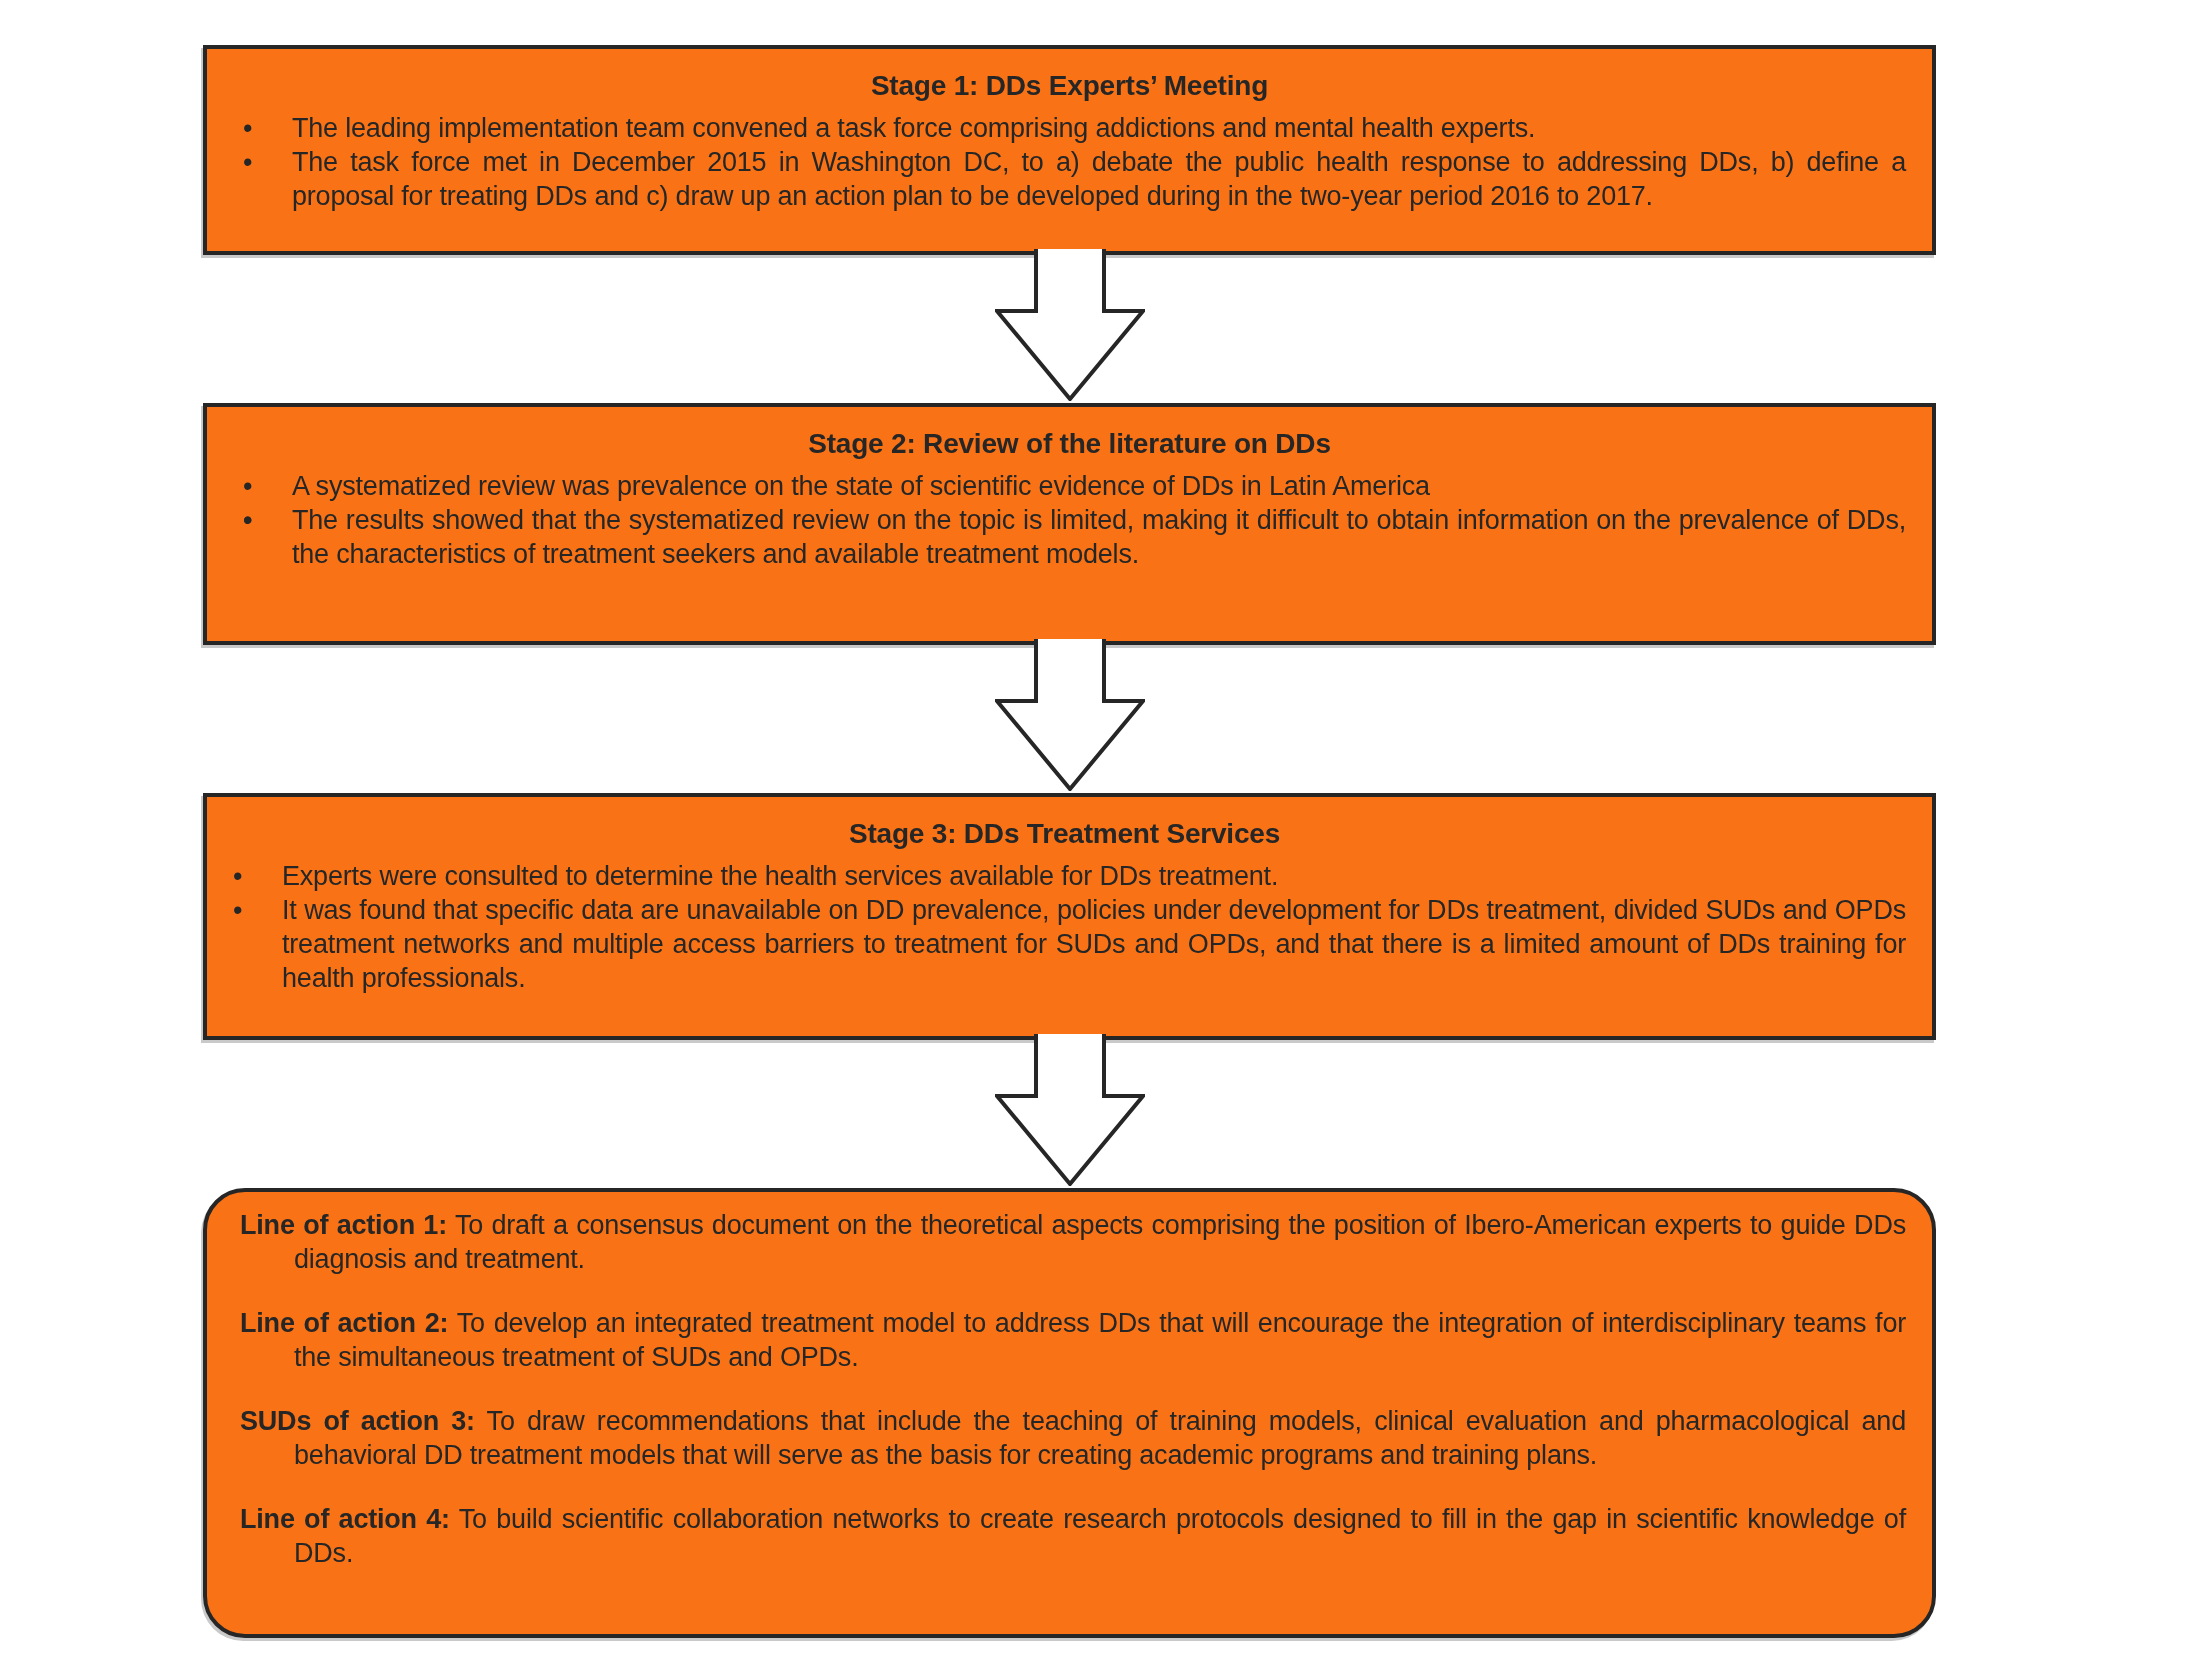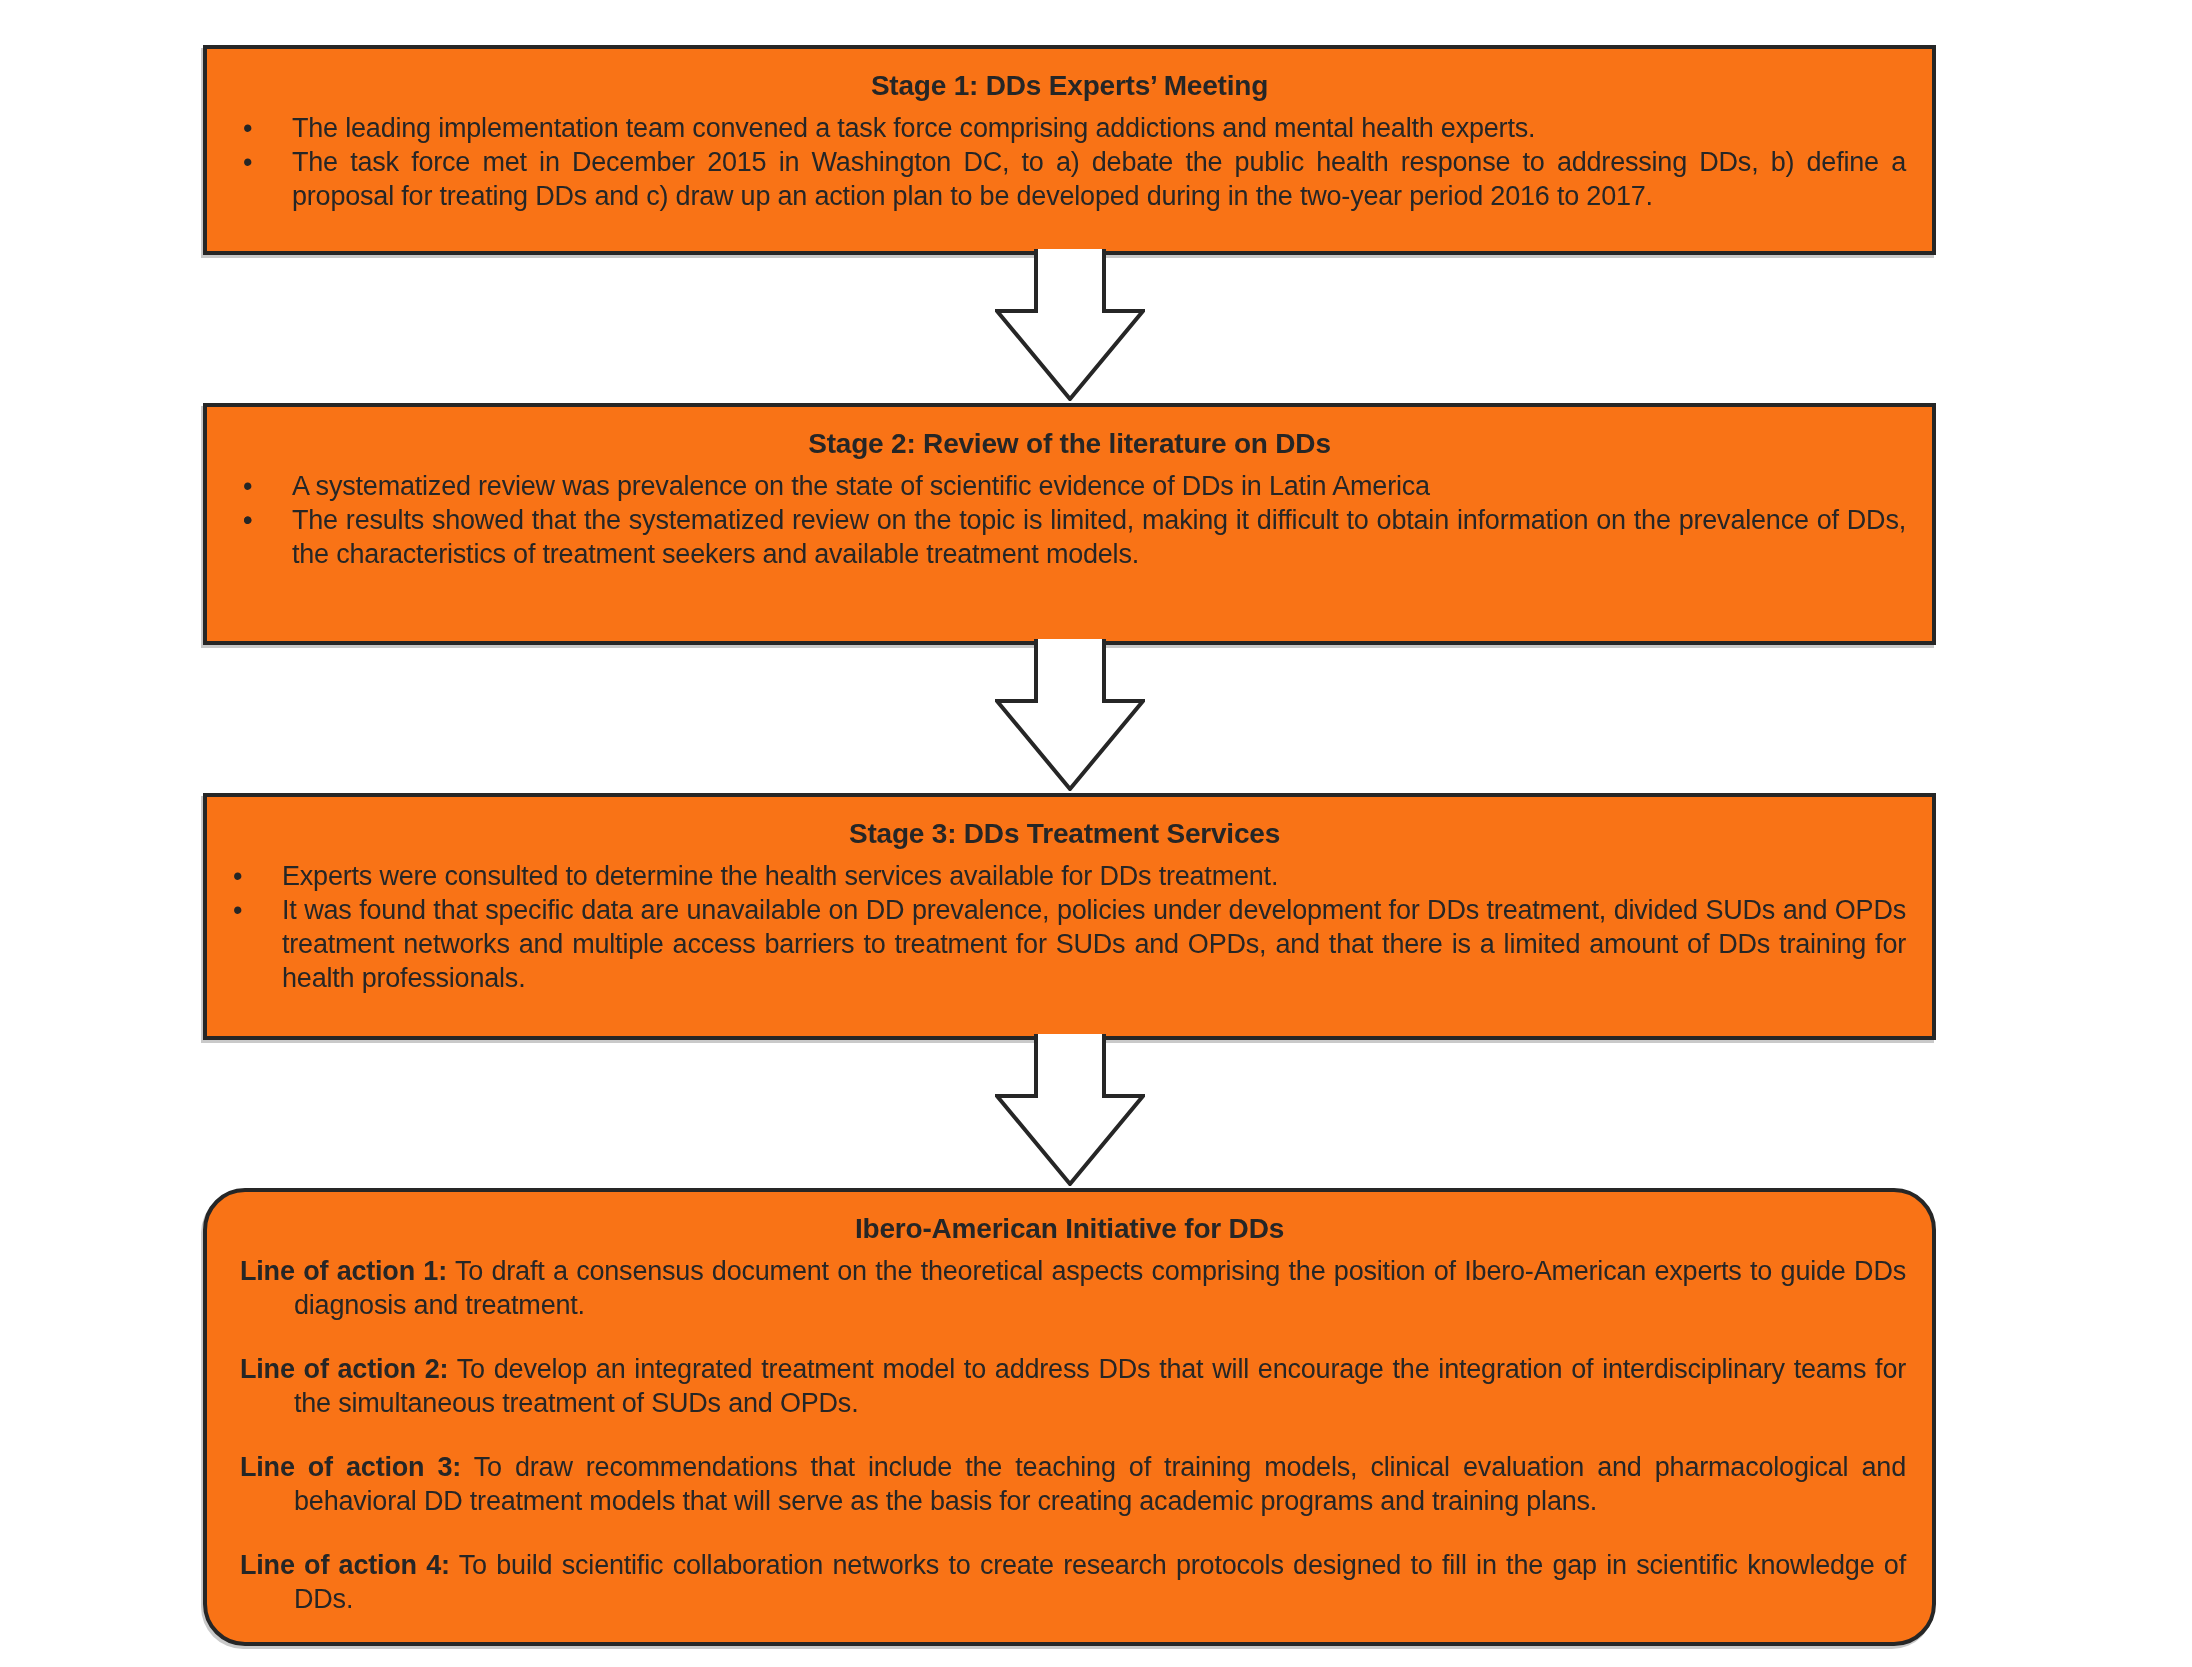--- a/index.html
+++ b/index.html
@@ -120,20 +120,19 @@
         <span>It was found that specific data are unavailable on DD prevalence, policies under development for DDs treatment, divided SUDs and OPDs treatment networks and multiple access barriers to treatment for SUDs and OPDs, and that there is a limited amount of DDs training for health professionals.</span>
       </li>
     </ul>
   </div>
 
   <svg class="down-arrow" width="150" height="152" viewBox="0 0 150 152" aria-hidden="true">
     <path d="M41 0 V62 H2 L75 150 L148 62 H109 V0" fill="#ffffff" stroke="#262626" stroke-width="4"></path>
   </svg>
 
   <div class="box outcome">
-    <div class="box-title">Ibero-American Initiative for DDs</div>
     <p class="loa"><span class="loa-label">Line of action 1:</span> <span>To draft a consensus document on the theoretical aspects comprising the position of Ibero-American experts to guide DDs diagnosis and treatment.</span></p>
     <p class="loa"><span class="loa-label">Line of action 2:</span> <span>To develop an integrated treatment model to address DDs that will encourage the integration of interdisciplinary teams for the simultaneous treatment of SUDs and OPDs.</span></p>
-    <p class="loa"><span class="loa-label">Line of action 3:</span> <span>To draw recommendations that include the teaching of training models, clinical evaluation and pharmacological and behavioral DD treatment models that will serve as the basis for creating academic programs and training plans.</span></p>
+    <p class="loa"><span class="loa-label">SUDs of action 3:</span> <span>To draw recommendations that include the teaching of training models, clinical evaluation and pharmacological and behavioral DD treatment models that will serve as the basis for creating academic programs and training plans.</span></p>
     <p class="loa"><span class="loa-label">Line of action 4:</span> <span>To build scientific collaboration networks to create research protocols designed to fill in the gap in scientific knowledge of DDs.</span></p>
   </div>
 
 </div>
 
 </body></html>

